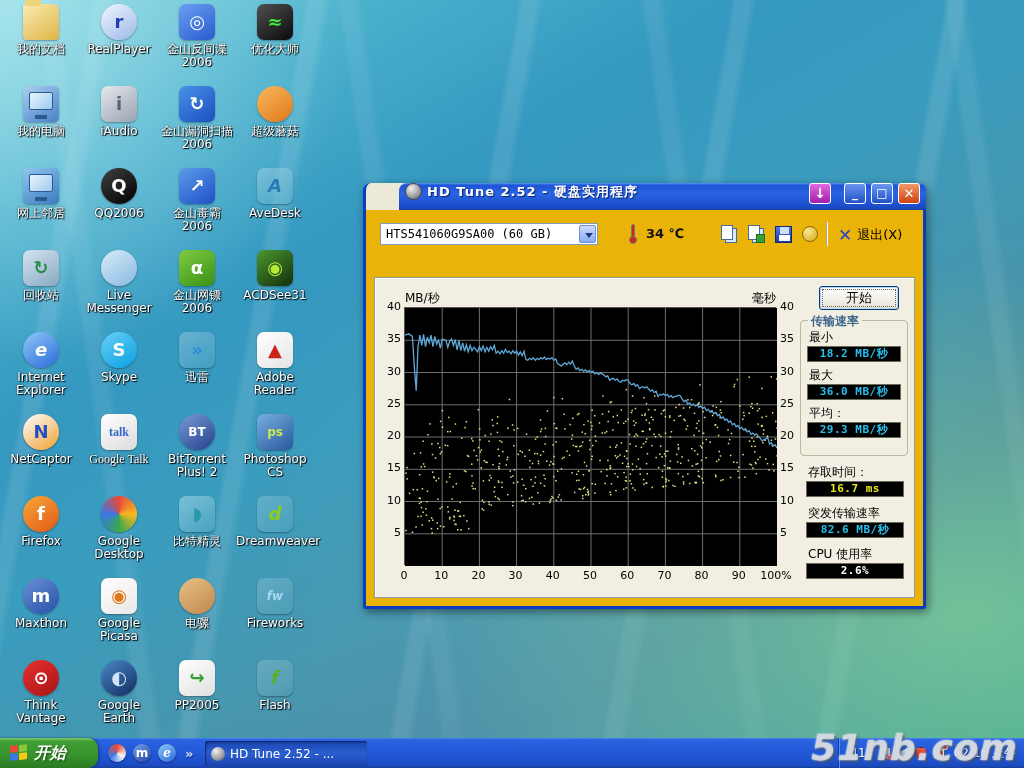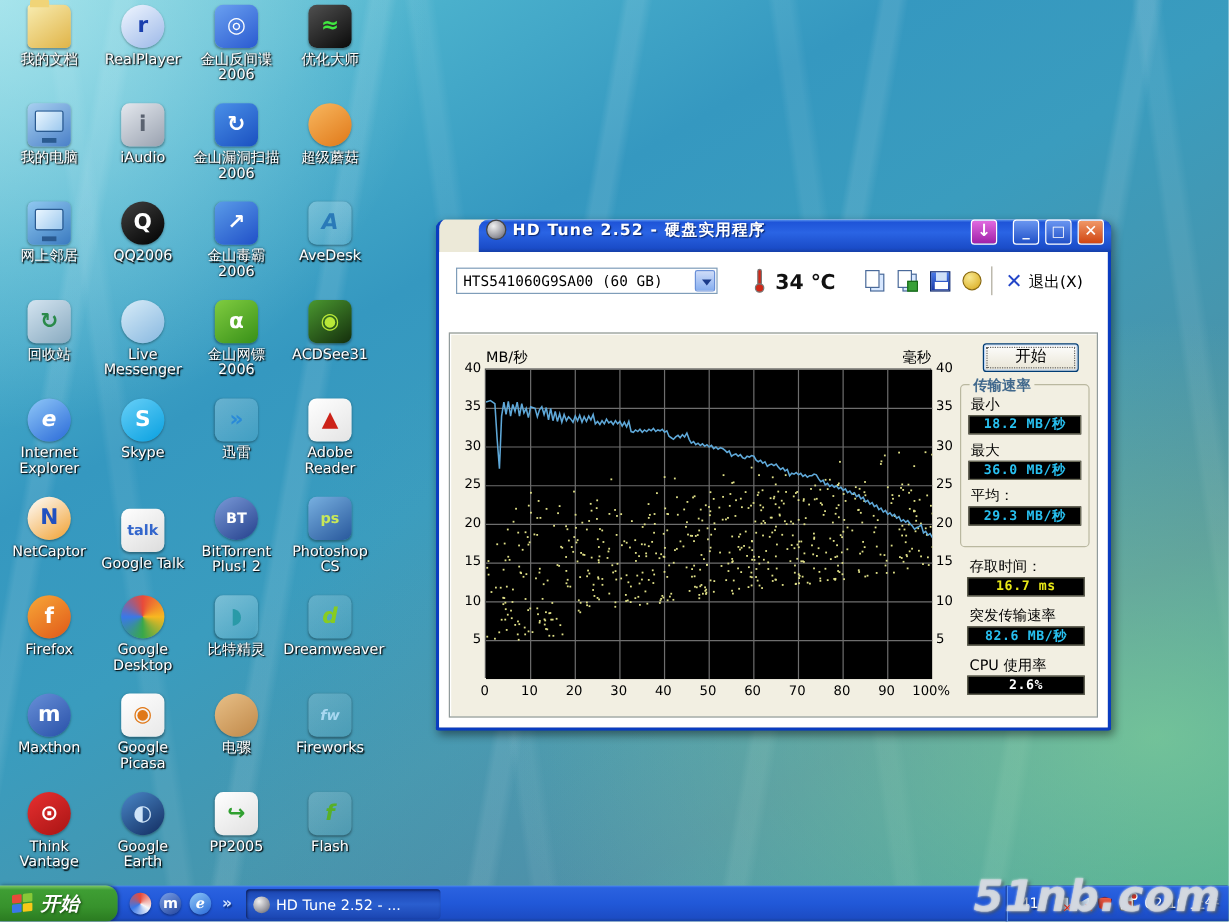--- a/index.html
+++ b/index.html
@@ -49,34 +49,34 @@
   }
   #title-icon { width:17px; height:17px; border-radius:50%;
     background:radial-gradient(circle at 35% 30%,#f0f0f0,#9a9aa2 60%,#55555e); border:1px solid #444; }
   #title-text { color:#fff; font-weight:bold; font-size:13px; letter-spacing:1px;
     text-shadow:1px 1px 1px #08246a; flex:1; }
   .tbtn { width:22px; height:21px; border:1px solid #fff; border-radius:3px; color:#fff;
     font-weight:bold; font-size:12px; line-height:19px; text-align:center; cursor:pointer; }
   .tbtn.arrow { background:linear-gradient(180deg,#e06ae0,#a020a8); margin-right:8px; font-size:14px;}
   .tbtn.min,.tbtn.max { background:linear-gradient(180deg,#6a96f0,#2050c8); }
   .tbtn.close { background:linear-gradient(180deg,#f09868,#d04410); font-size:13px; }
-  #client { position:absolute; left:0; right:0; top:27px; bottom:0; background:#ffffff; }
+  #client { position:absolute; left:0; right:0; top:27px; bottom:0; background:#eab308; }
   
   #drive-combo {
     position:absolute; left:14px; top:13px; width:218px; height:22px; background:#fff;
     border:1px solid #7f9db9; font-size:12px; font-family:"DejaVu Sans Mono",monospace;
     line-height:20px; padding-left:5px; cursor:pointer;
   }
   #combo-btn { position:absolute; right:1px; top:1px; width:17px; height:18px; border-radius:2px;
     background:linear-gradient(180deg,#cfdcf8,#86aef0); border:1px solid #6a90d8; }
   #combo-btn::after { content:""; position:absolute; left:5px; top:7px; border:4px solid transparent; border-top:5px solid #1a3a8a; }
   #thermo { position:absolute; left:263px; top:14px; width:8px; height:20px; }
   #thermo .stem { position:absolute; left:2px; top:0; width:4px; height:14px; background:#d02818; border:1px solid #777; border-radius:2px;}
   #thermo .bulb { position:absolute; left:0; bottom:0; width:8px; height:8px; background:#d02818; border:1px solid #777; border-radius:50%;}
-  #temp-text { position:absolute; left:280px; top:16px; font-size:17px; font-weight:bold; color:#111; }
+  #temp-text { position:absolute; left:280px; top:16px; font-size:13px; font-weight:bold; color:#111; }
   .tool { position:absolute; top:13px; width:24px; height:24px; cursor:pointer; }
   .ic-doc { position:absolute; left:3px; top:2px; width:12px; height:15px; background:#fff; border:1px solid #4a6a9a; box-shadow:4px 3px 0 -1px #d8e8ff, 4px 3px 0 0 #4a6a9a; }
   .ic-doc.green::after { content:""; position:absolute; right:-6px; bottom:-4px; width:7px; height:7px; background:#38a038; border:1px solid #1a6a1a;}
   .ic-save { position:absolute; left:3px; top:3px; width:17px; height:17px; background:linear-gradient(180deg,#4a7ae8,#1a3aa8); border:1px solid #102a70;}
   .ic-save::before { content:""; position:absolute; left:4px; top:0; width:9px; height:7px; background:#cfe0f8; }
   .ic-save::after { content:""; position:absolute; left:3px; bottom:1px; width:11px; height:6px; background:#fff; }
   .ic-opt { position:absolute; left:3px; top:3px; width:16px; height:16px; border-radius:50%;
     background:radial-gradient(circle at 35% 30%,#f8e890,#d8a818); border:1px solid #8a6a10;}
   #toolbar-sep { position:absolute; left:460px; top:12px; width:2px; height:24px; border-left:1px solid #aca899; border-right:1px solid #fff; }
   #exit-btn { position:absolute; left:472px; top:14px; height:22px; display:flex; align-items:center; gap:5px; cursor:pointer; font-size:13px; color:#000; }
@@ -257,21 +257,21 @@
         <div class="dlabel">迅雷</div>
       </div>
       <div class="dicon" style="left: 234px; top: 328px;">
         <div class="dglyph " style="background: linear-gradient(145deg, rgb(255, 255, 255), rgb(228, 228, 228)); color: rgb(204, 34, 24);">▲</div>
         <div class="dlabel">Adobe Reader</div>
       </div>
       <div class="dicon" style="left: 0px; top: 410px;">
         <div class="dglyph circle" style="background: linear-gradient(145deg, rgb(255, 255, 255), rgb(240, 160, 48)); color: rgb(32, 80, 192);">N</div>
         <div class="dlabel">NetCaptor</div>
       </div>
-      <div class="dicon" style="left: 78px; top: 420px;">
+      <div class="dicon" style="left: 78px; top: 410px; font-family: Liberation Serif, serif;">
         <div class="dglyph " style="background: linear-gradient(145deg, rgb(255, 255, 255), rgb(220, 220, 220)); color: rgb(51, 102, 204); font-size: 12px;">talk</div>
         <div class="dlabel">Google Talk</div>
       </div>
       <div class="dicon" style="left: 156px; top: 410px;">
         <div class="dglyph circle" style="background: linear-gradient(145deg, rgb(122, 154, 216), rgb(36, 64, 140)); color: rgb(255, 255, 255); font-size: 12px;">BT</div>
         <div class="dlabel">BitTorrent
 Plus! 2</div>
       </div>
       <div class="dicon" style="left: 234px; top: 410px;">
         <div class="dglyph " style="background: linear-gradient(145deg, rgb(120, 176, 224), rgb(40, 88, 156)); color: rgb(200, 232, 88); font-size: 12px;">ps</div>

